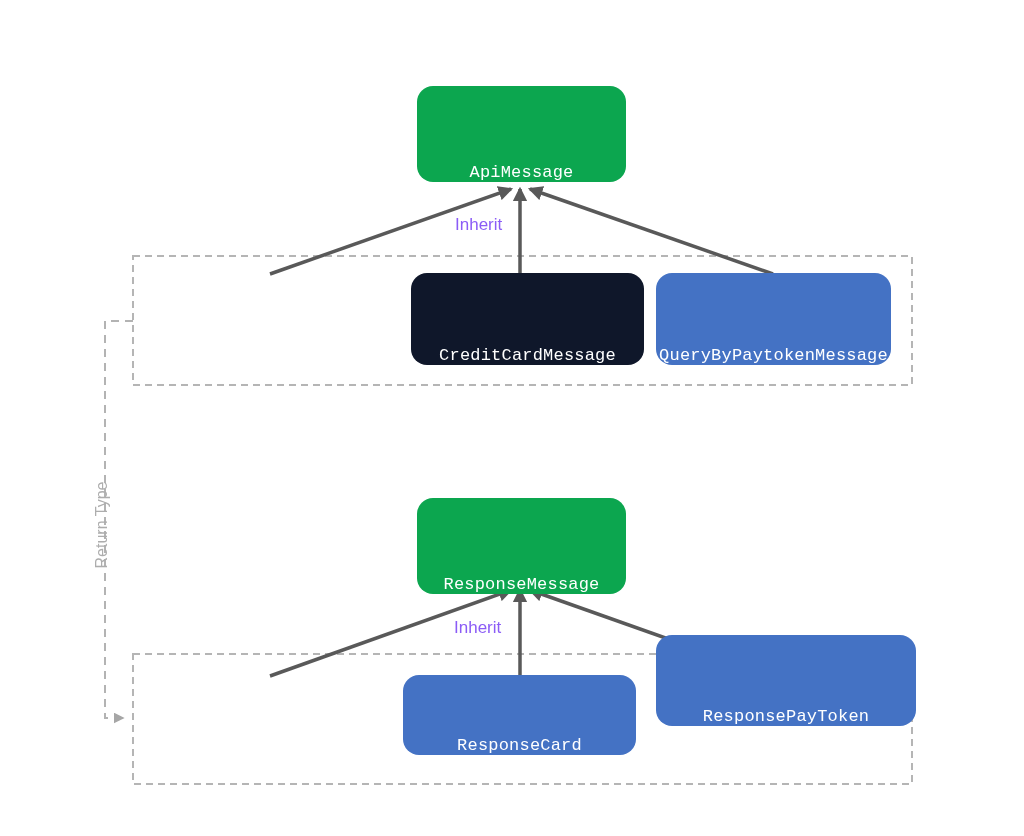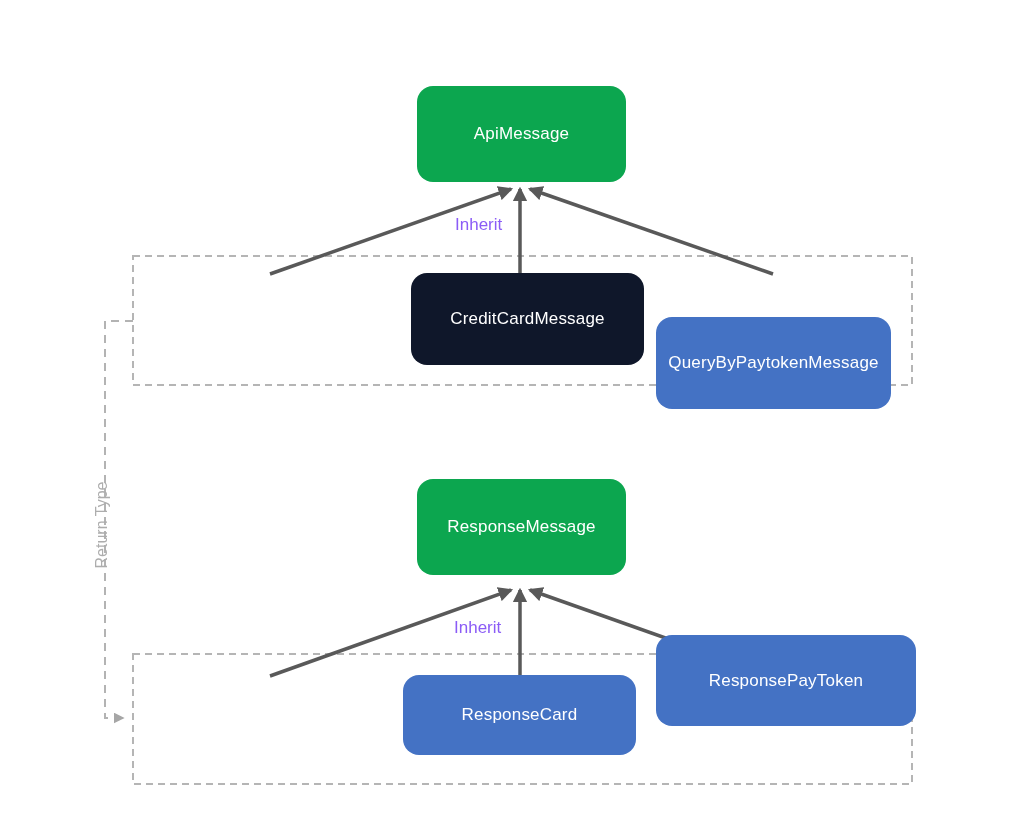--- a/index.html
+++ b/index.html
@@ -21,35 +21,36 @@
     top: 0;
     width: 1024px;
     height: 836px;
     z-index: 1;
   }
   .node {
     position: absolute;
     z-index: 2;
     border-radius: 16px;
     display: flex;
-    align-items: center;
+    align-items: flex-end;
     justify-content: center;
     color: #ffffff;
     font-size: 17px;
     letter-spacing: 0.2px;
+    font-family: Liberation Mono, monospace;
   }
   .node .node-label {
     white-space: nowrap;
   }
   .node-api        { left: 417px; top: 86px;  width: 209px; height: 96px; }
   .node-sinopac    { left: 687px; top: 86px;  width: 213px; height: 96px; }
   .node-atm        { left: 151px; top: 273px; width: 233px; height: 92px; }
   .node-credit     { left: 403px; top: 273px; width: 233px; height: 92px; }
   .node-query      { left: 656px; top: 273px; width: 235px; height: 92px; }
-  .node-respmsg    { left: 417px; top: 479px; width: 209px; height: 96px; }
+  .node-respmsg    { left: 417px; top: 498px; width: 209px; height: 96px; }
   .node-respatm    { left: 151px; top: 675px; width: 233px; height: 91px; }
   .node-respcard   { left: 403px; top: 675px; width: 233px; height: 80px; }
   .node-resptoken  { left: 656px; top: 635px; width: 260px; height: 91px; }
   .float-label {
     position: absolute;
     z-index: 3;
     font-size: 17px;
     color: #8b5cf6;
     white-space: nowrap;
   }
@@ -102,21 +103,21 @@
   <div class="node node-api" style="background: rgb(12, 166, 79);">
     <span class="node-label">ApiMessage</span>
   </div>
 
 
 
   <div class="node node-credit" style="background: #0f172a; margin-left: 8px;">
     <span class="node-label">CreditCardMessage</span>
   </div>
 
-  <div class="node node-query" style="background: rgb(68, 114, 196); margin-top: 44px;">
+  <div class="node node-query" style="background: rgb(68, 114, 196);">
     <span class="node-label">QueryByPaytokenMessage</span>
   </div>
 
   <div class="node node-respmsg" style="background: rgb(12, 166, 79);">
     <span class="node-label">ResponseMessage</span>
   </div>
 
 
   <div class="node node-respcard" style="background: rgb(68, 114, 196);">
     <span class="node-label">ResponseCard</span>

